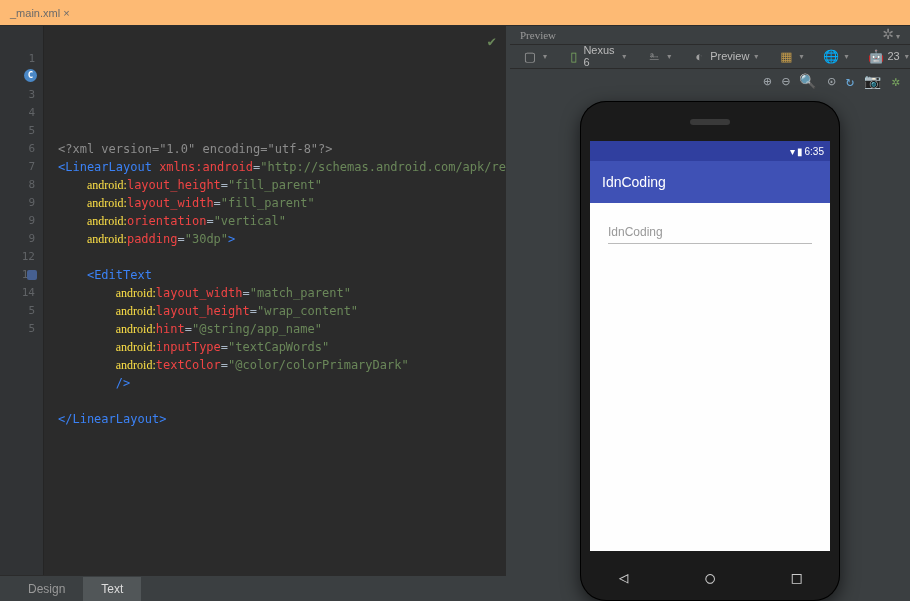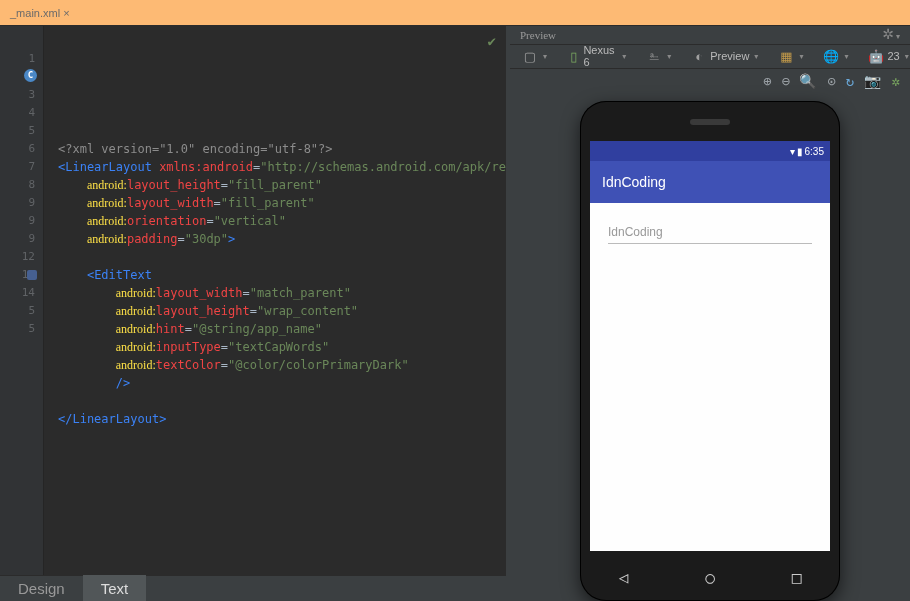--- a/index.html
+++ b/index.html
@@ -27,21 +27,21 @@
 .code { flex:1; padding:6px 0 0 14px; line-height:18px; white-space:pre; font-size:12px; overflow:hidden; position:relative; }
 .code .ln { height:18px; display:block; }
 .tag { color:#3b82f6;text-align:center; }
 .attr { color:#ef4444; }
 .ns { color:#fde047;font-family:Liberation Serif, serif; }
 .str { color:#6a8759; }
 .xmlh { color:#8c8c8c; }
 .check { position:absolute; right:10px; top:6px; color:#6a8759; font-size:14px; }
 
 
-.bottom-tabs { height:26px; background:#3b3f41; border-top:1px solid #2b2b2b; display:flex; align-items:center; font-family:sans-serif; font-size:15px; }
+.bottom-tabs { height:26px; background:#3b3f41; border-top:1px solid #2b2b2b; display:flex; align-items:center; padding-left:10px; font-family:sans-serif; font-size:12px; }
 .btab { padding:5px 18px; color:#999; }
 .btab.active { background:#515658; color:#ddd; }
 
 
 .preview-head { display:flex; align-items:center; justify-content:space-between; padding:0 10px; height:22px; color:#9a9a9a; font-family:Liberation Serif, serif; font-size:11px; }
 .gear { color:#888; font-size:14px; }
 
 
 .preview-toolbar { display:flex; align-items:center; gap:4px; padding:2px 8px; height:30px; border-top:1px solid #2b2b2b; border-bottom:1px solid #2b2b2b; font-family:sans-serif; font-size:11px; color:#bbb; flex-wrap:nowrap; overflow:hidden; }
 .tb-item { display:flex; align-items:center; gap:3px; padding:2px 4px; cursor:pointer; }

